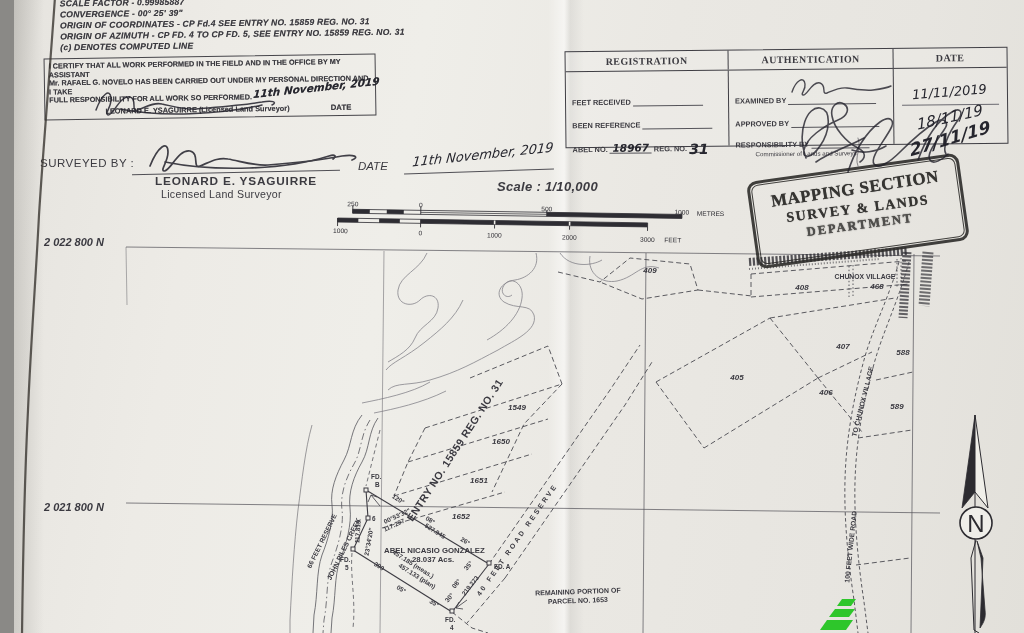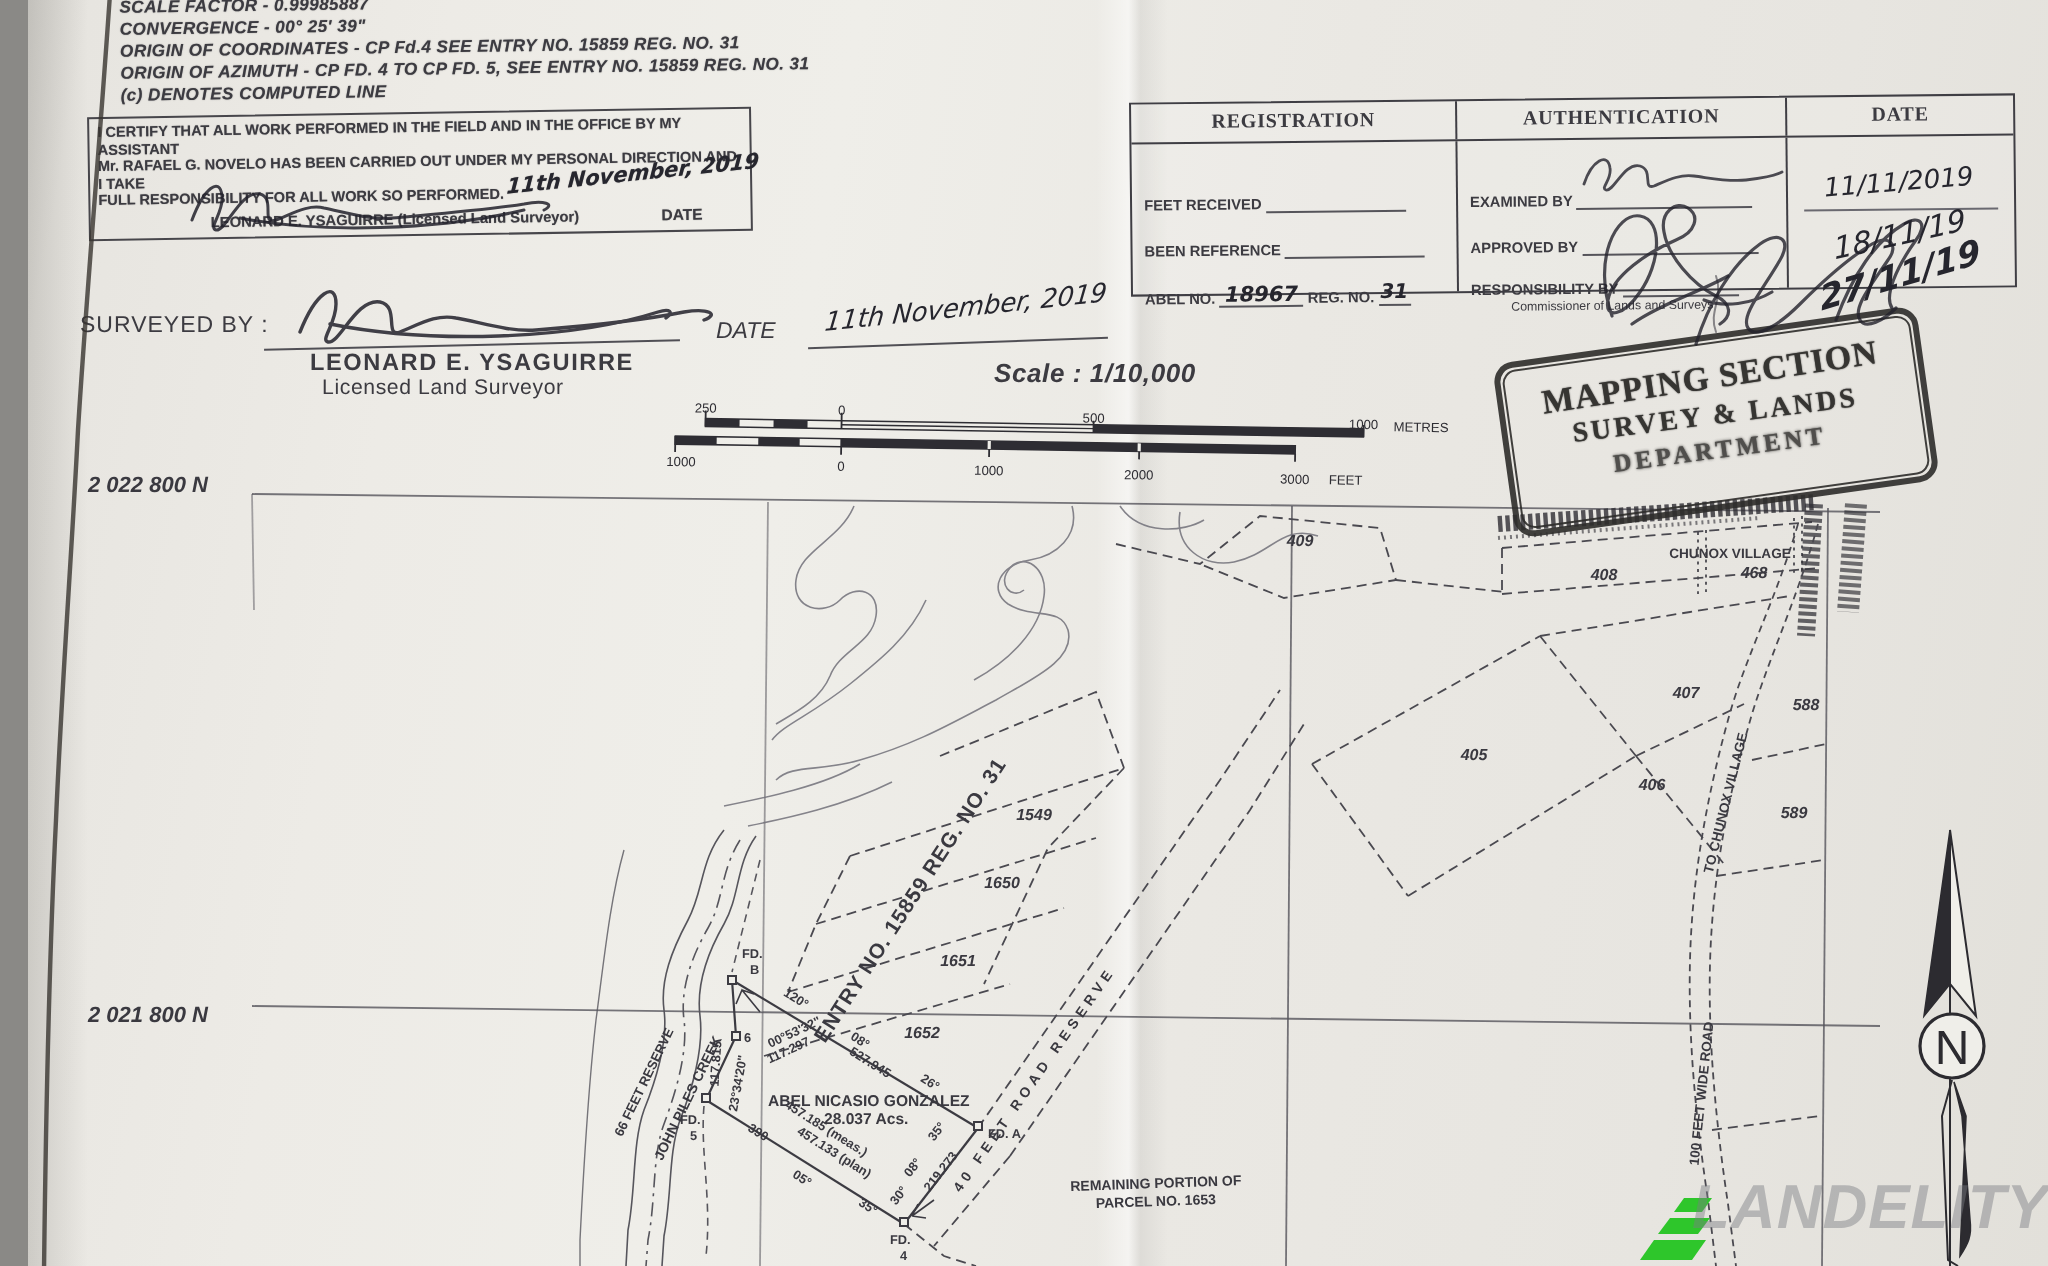--- a/index.html
+++ b/index.html
@@ -271,21 +271,21 @@
           <span class="fline" style="width:70px;"></span>
         </div>
         <div class="regrow" style="top:49px;">
           <span>BEEN REFERENCE</span>
           <span class="fline" style="width:70px;"></span>
         </div>
         <div class="regrow" style="top:70px;">
           <span>ABEL NO.</span>
           <span class="fline hand" style="width:42px;font-size:10.5px;font-weight:700;text-align:center;height:11px;">18967</span>
           <span>REG. NO.</span>
-          <span class="fline hand" style="width:16px;font-size:10px;font-weight:700;text-align:center;height:11px;">31</span>
+          <span class="fline hand" style="width:16px;font-size:14px;font-weight:700;text-align:center;height:11px;">31</span>
         </div>
       </div>
       <div class="rc2">
         <div class="regrow" style="top:26px;">
           <span>EXAMINED BY</span>
           <span class="fline" style="width:88px;"></span>
         </div>
         <div class="regrow" style="top:49px;">
           <span>APPROVED BY</span>
           <span class="fline" style="width:88px;"></span>
@@ -354,21 +354,20 @@
       <div class="st3">DEPARTMENT</div>
     </div>
   </div>
 
   <div class="wm">
     <svg width="50" height="46" style="position:absolute;left:0;top:2px;">
       <path d="M4,42 L30,42 L37,32 L11,32 Z" fill="#2ec62b"></path>
       <path d="M13,29 L33,29 L39,21 L19,21 Z" fill="#2ec62b"></path>
       <path d="M21,18 L35,18 L40,11 L26,11 Z" fill="#2ec62b"></path>
     </svg>
-    <div class="wm-text">LANDELITY</div>
   </div>
 
   <svg class="inksvg" viewBox="0 0 1024 633">
     <g stroke="#23222c" fill="none" stroke-linecap="round" stroke-linejoin="round">
       <path d="M55,-3 C50,70 43,150 39,215 C36,275 31,340 28,410 C25,470 23,550 22,636" stroke="#38352f" stroke-width="2.2" opacity=".8"></path>
       <path d="M858,166 C854,156 862,149 858,138" stroke-width="1" opacity=".5"></path>
       <g stroke-width="1.5" opacity=".85">
         <path d="M96,110 c6,-16 14,-22 15,-12 c1,8 -7,16 -3,17 c5,1 12,-20 22,-18 c8,2 0,16 8,13 c8,-3 16,-8 24,-6 c10,2 22,6 34,5 c22,-2 48,-4 66,-7 c10,-2 16,0 10,3"></path>
         <path d="M120,109 c40,8 100,6 142,-4"></path>
       </g>

